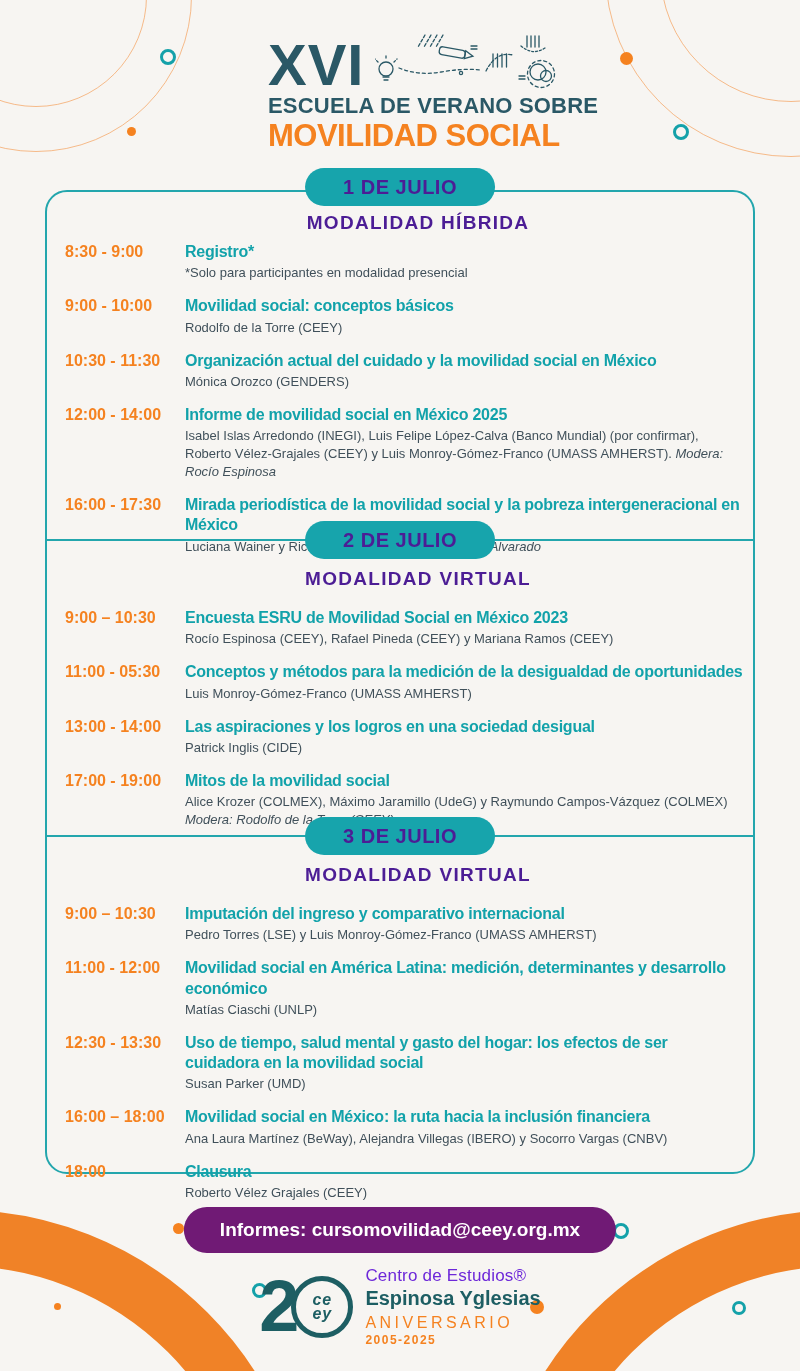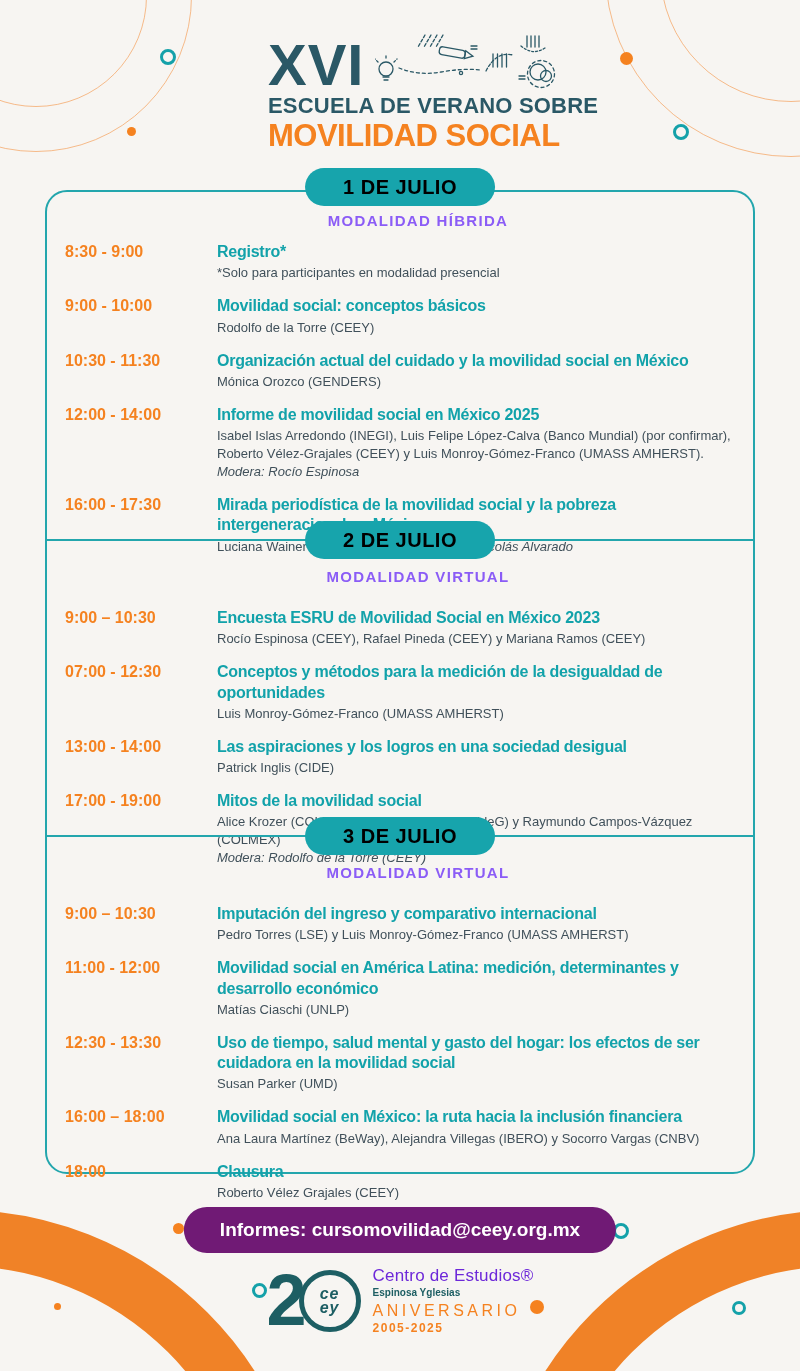--- a/index.html
+++ b/index.html
@@ -35,59 +35,59 @@
   .header{position:absolute;left:268px;top:36px;width:300px;}
   .header-row{display:flex;align-items:flex-end;height:54px;}
   .xvi{font-size:58px;font-weight:700;color:#2a5866;line-height:.88;letter-spacing:1px;}
   .doodle{margin-left:10px;margin-top:2px;}
   .h-line1{font-size:22px;font-weight:700;color:#2a5866;letter-spacing:.2px;margin-top:3px;white-space:nowrap;}
   .h-line2{font-size:31px;font-weight:700;color:#f58220;letter-spacing:-.5px;margin-top:-1px;white-space:nowrap;}
   
   .card{position:absolute;left:45px;top:190px;width:710px;height:984px;
     border:2px solid #23a6ad;border-radius:22px;box-sizing:border-box;}
   .pill{position:absolute;left:50%;transform:translateX(-50%);
-    background:#17a4ac;color:#000000;font-weight:700;font-size:20px;letter-spacing:.5px;
+    background:#17a4ac;color:#4c1d95;font-weight:700;font-size:20px;letter-spacing:.5px;
     height:38px;line-height:38px;padding:0 38px;border-radius:20px;white-space:nowrap;z-index:3;}
   #pill-day1{top:-24px;}
   #pill-day2{top:329px;}
   #pill-day3{top:625px;}
   .divider{position:absolute;left:-2px;right:-2px;height:2px;background:#23a6ad;z-index:1;}
   #divider-day2{top:347px;}
   #divider-day3{top:643px;}
   .modality{position:absolute;left:0;right:0;text-align:center;
-    font-size:15px;font-weight:700;color:#8b5cf6;letter-spacing:1.3px;padding-left:36px;}
+    font-size:19px;font-weight:700;color:#4c1d95;letter-spacing:1.3px;padding-left:36px;}
   #modality-day1{top:20px;}
   #modality-day2{top:376px;}
   #modality-day3{top:672px;}
   .sessions{position:absolute;left:18px;width:678px;display:flex;flex-direction:column;gap:14px;}
   #sessions-day1{top:50px;}
   #sessions-day2{top:416px;}
   #sessions-day3{top:712px;}
-  .session{display:grid;grid-template-columns:120px 1fr;gap:32px;}
+  .session{display:grid;grid-template-columns:120px 1fr;}
   .time{color:#f58220;font-weight:700;font-size:16px;padding-top:1px;white-space:nowrap;}
   .stitle{color:#12a2aa;font-weight:700;font-size:16px;letter-spacing:-.25px;line-height:1.27;}
   .sspeakers{color:#40505a;font-size:13px;line-height:1.38;margin-top:2px;}
   .sspeakers em{font-style:italic;}
   
   .contact{position:absolute;top:1207px;left:50%;transform:translateX(-50%);
     background:#701a75;color:#fff;font-weight:700;font-size:19px;
     height:46px;line-height:46px;padding:0 36px;border-radius:23px;white-space:nowrap;
     text-decoration:none;z-index:4;}
   
   .footer{position:absolute;top:1266px;left:0;right:0;display:flex;justify-content:center;
     align-items:center;gap:12px;z-index:4;}
   .logo20{display:flex;align-items:center;}
   .two{font-size:72px;font-weight:700;color:#1d5e63;line-height:.8;letter-spacing:-2px;}
   .ringmono{width:62px;height:62px;border:5px solid #1d5e63;border-radius:50%;box-sizing:border-box;
     margin-left:-6px;display:flex;align-items:center;justify-content:center;}
   .mono{width:26px;font-size:16px;font-weight:700;font-style:italic;color:#1d5e63;
     line-height:.85;word-break:break-all;text-align:center;letter-spacing:1px;}
   .logo-text{display:flex;flex-direction:column;}
   .lt1{font-size:17px;color:#6d28d9;letter-spacing:.2px;}
-  .lt2{font-size:10px;font-weight:700;color:#1d5e63;margin-top:1px;}
+  .lt2{font-size:20px;font-weight:700;color:#1d5e63;margin-top:1px;}
   .lt3{font-size:16px;color:#f58220;letter-spacing:3.5px;margin-top:4px;font-weight:400;}
   .lt4{font-size:12px;color:#f58220;letter-spacing:1.5px;font-weight:700;margin-top:1px;}
 </style>
 </head>
 <body>
 
 <div class="thin-arc" id="arc-tl-outer"></div>
 <div class="thin-arc" id="arc-tl-inner"></div>
 <div class="thin-arc" id="arc-tr-outer"></div>
 <div class="thin-arc" id="arc-tr-inner"></div>
@@ -179,21 +179,21 @@
   <div class="modality" id="modality-day2">MODALIDAD VIRTUAL</div>
   <div class="sessions" id="sessions-day2">
       <div class="session">
         <div class="time">9:00 – 10:30</div>
         <div>
           <div class="stitle">Encuesta ESRU de Movilidad Social en México 2023</div>
           <div class="sspeakers">Rocío Espinosa (CEEY), Rafael Pineda (CEEY) y Mariana Ramos (CEEY)</div>
         </div>
       </div>
       <div class="session">
-        <div class="time">07:00 - 12:30</div>
+        <div class="time">11:00 - 05:30</div>
         <div>
           <div class="stitle">Conceptos y métodos para la medición de la desigualdad de oportunidades</div>
           <div class="sspeakers">Luis Monroy-Gómez-Franco (UMASS AMHERST)</div>
         </div>
       </div>
       <div class="session">
         <div class="time">13:00 - 14:00</div>
         <div>
           <div class="stitle">Las aspiraciones y los logros en una sociedad desigual</div>
           <div class="sspeakers">Patrick Inglis (CIDE)</div>

